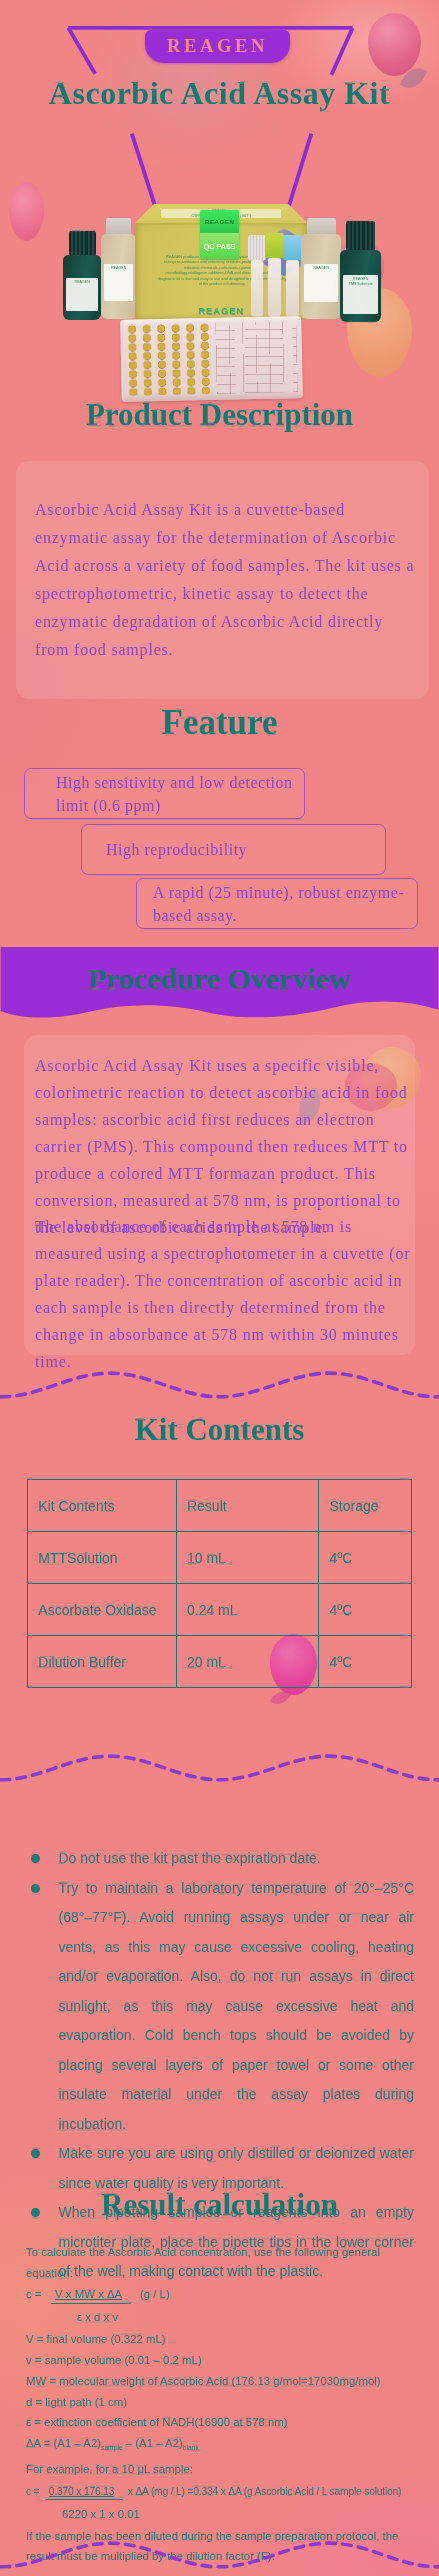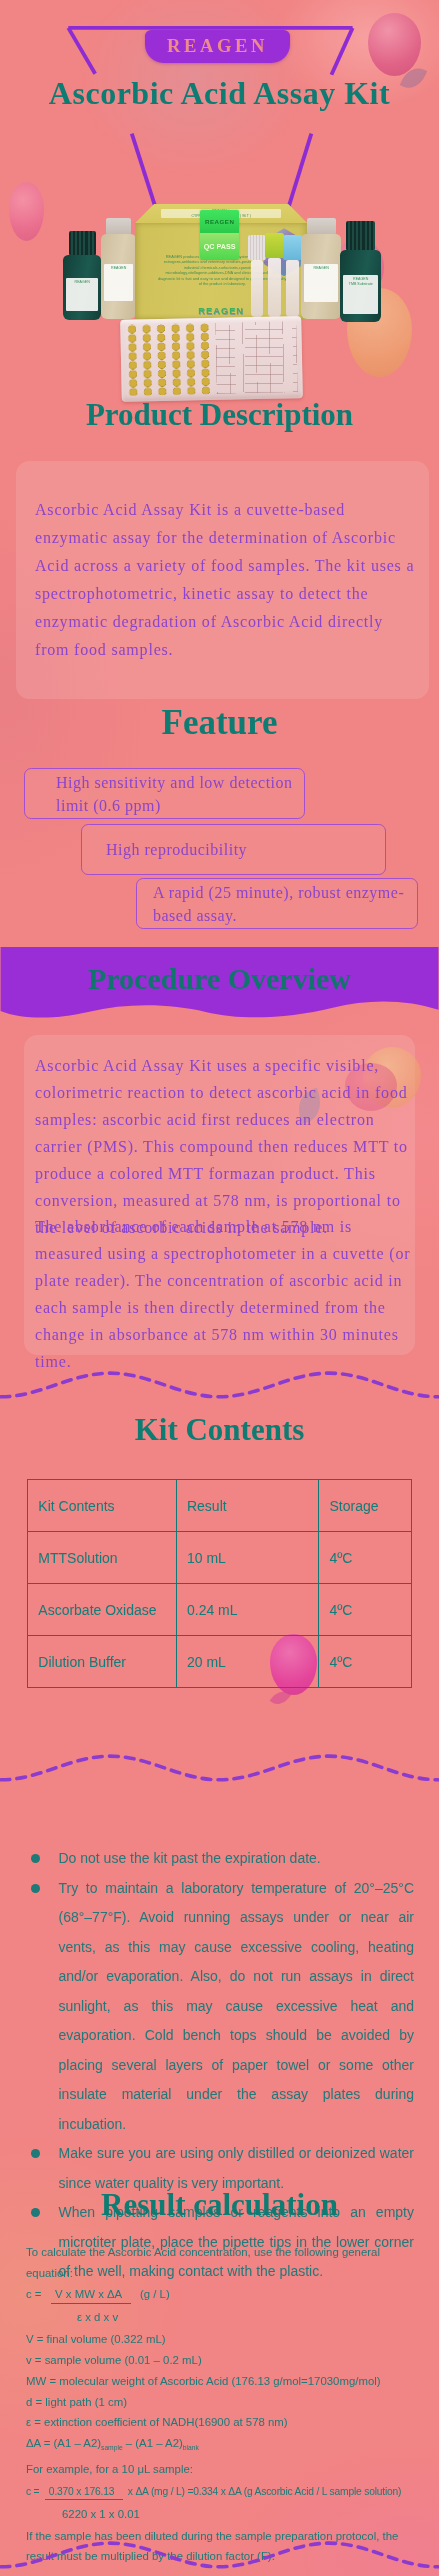--- a/index.html
+++ b/index.html
@@ -131,21 +131,21 @@
     border:1.6px solid #0e7976;height:49px;padding-left:10.3px;text-align:left;font-weight:normal;
     vertical-align:middle;
   }
   .bullets{width:387px;}
   .bullet{display:flex;align-items:flex-start;}
   .dot{width:8.8px;height:8.8px;border-radius:50%;background:#1d7a78;margin:10.3px 18.6px 0 4.1px;flex:none;}
   .btxt{flex:1;font-size:14px;line-height:29.5px;color:#20797a;text-align:justify;}
   .result{width:403px;font-size:11.4px;color:#1d7a78;}
   .rline{line-height:20.7px;}
   .req{line-height:23px;}
-  .num{border-bottom:1.3px solid #1d7a78;padding:0 8.3px 2.1px 4.1px;}
+  .num{border-bottom:1.3px solid #1d7a78;padding:0 8.3px 2.1px 4.1px;text-decoration:underline;}
   .den1{margin-left:51px;}
   .den2{margin-left:36px;}
   sub.small{font-size:6.7px;}
   .tight{font-size:10.3px;letter-spacing:-0.2px;}
   .divider{left:0;width:439px;height:36px;}
 </style>
 </head>
 <body>
 
 <div class="page noint">

